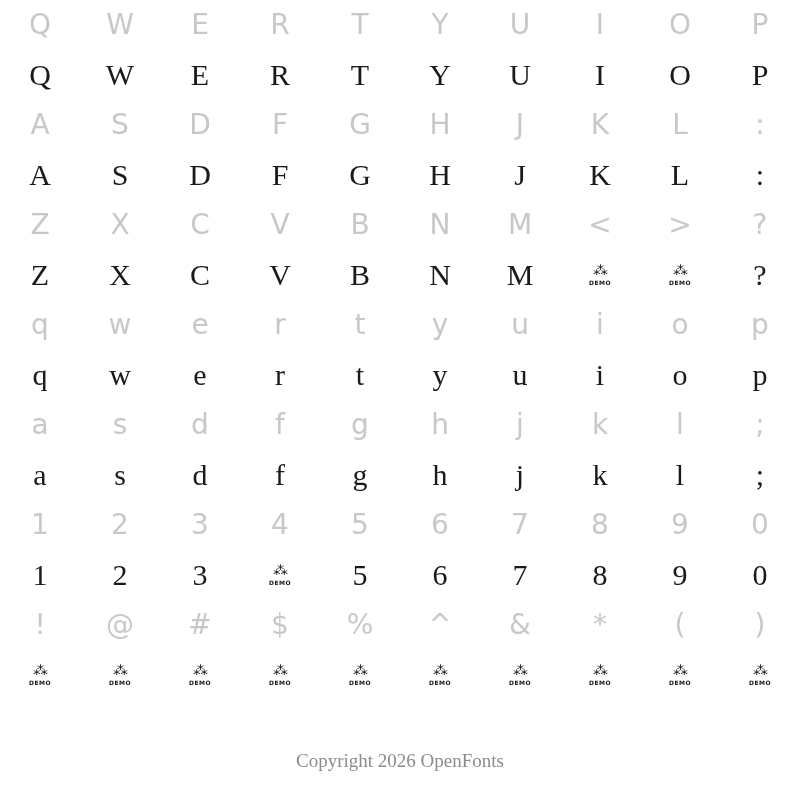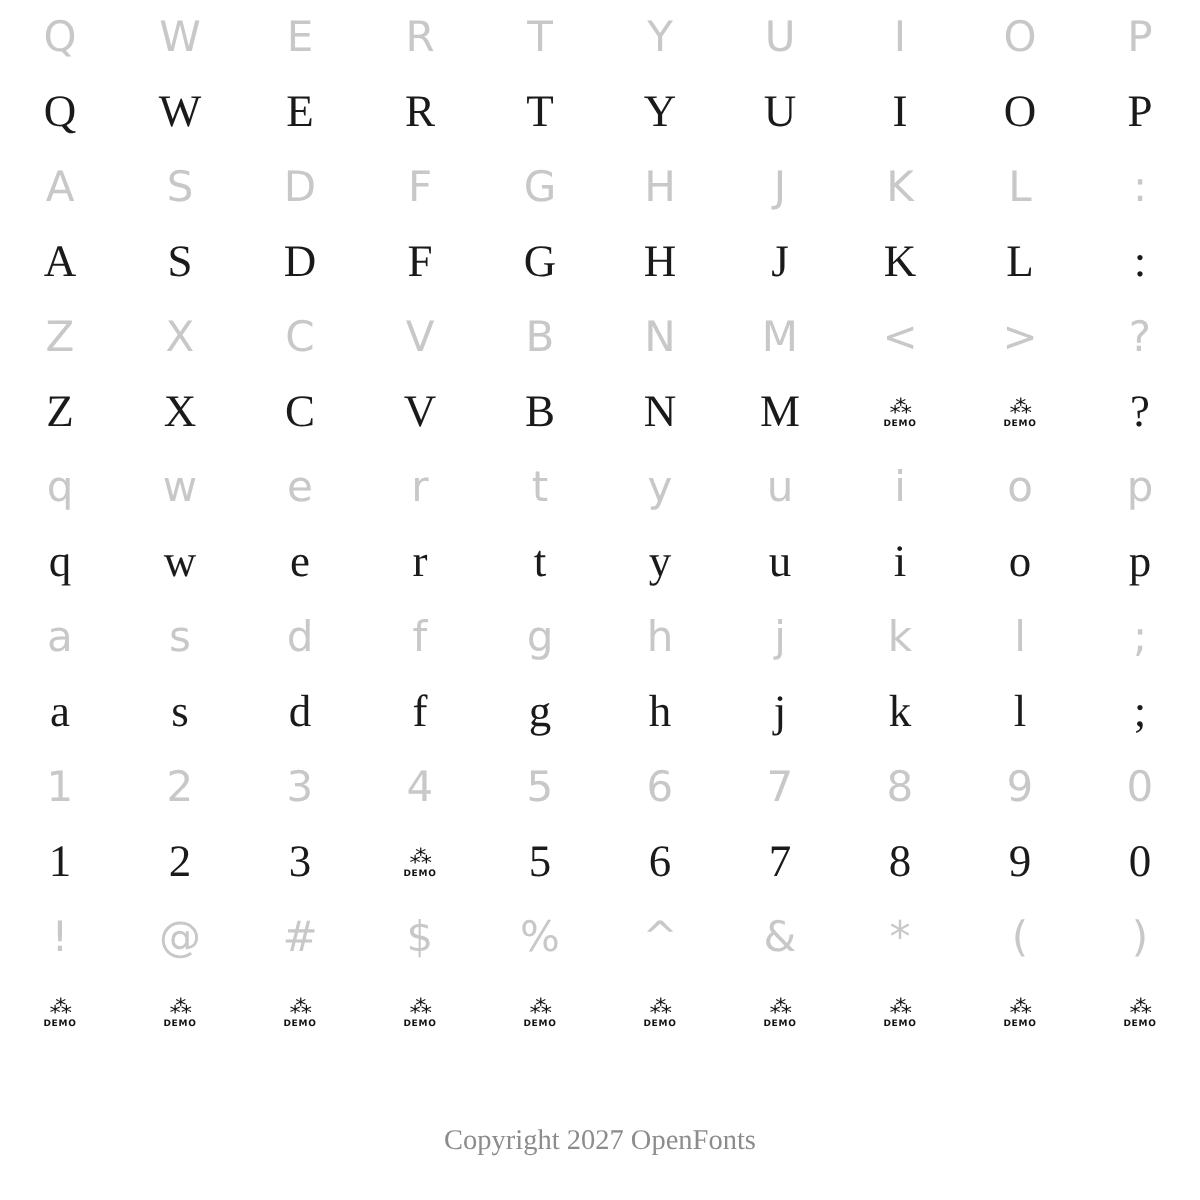--- a/index.html
+++ b/index.html
@@ -278,14 +278,14 @@
           <span class="word">DEMO</span>
         </span>
       </div>
       <div class="cell solid" style="color: rgb(26, 26, 26); font-size: 30px; font-family: &quot;Liberation Serif&quot;, serif;">
         <span class="demo-mark">
           <span class="leaf">⁂</span>
           <span class="word">DEMO</span>
         </span>
       </div>
     </div>
-  <div class="footer">Copyright 2027 OpenFonts</div>
+  <div class="footer">Copyright 2026 OpenFonts</div>
 </div>
 
 </body></html>

